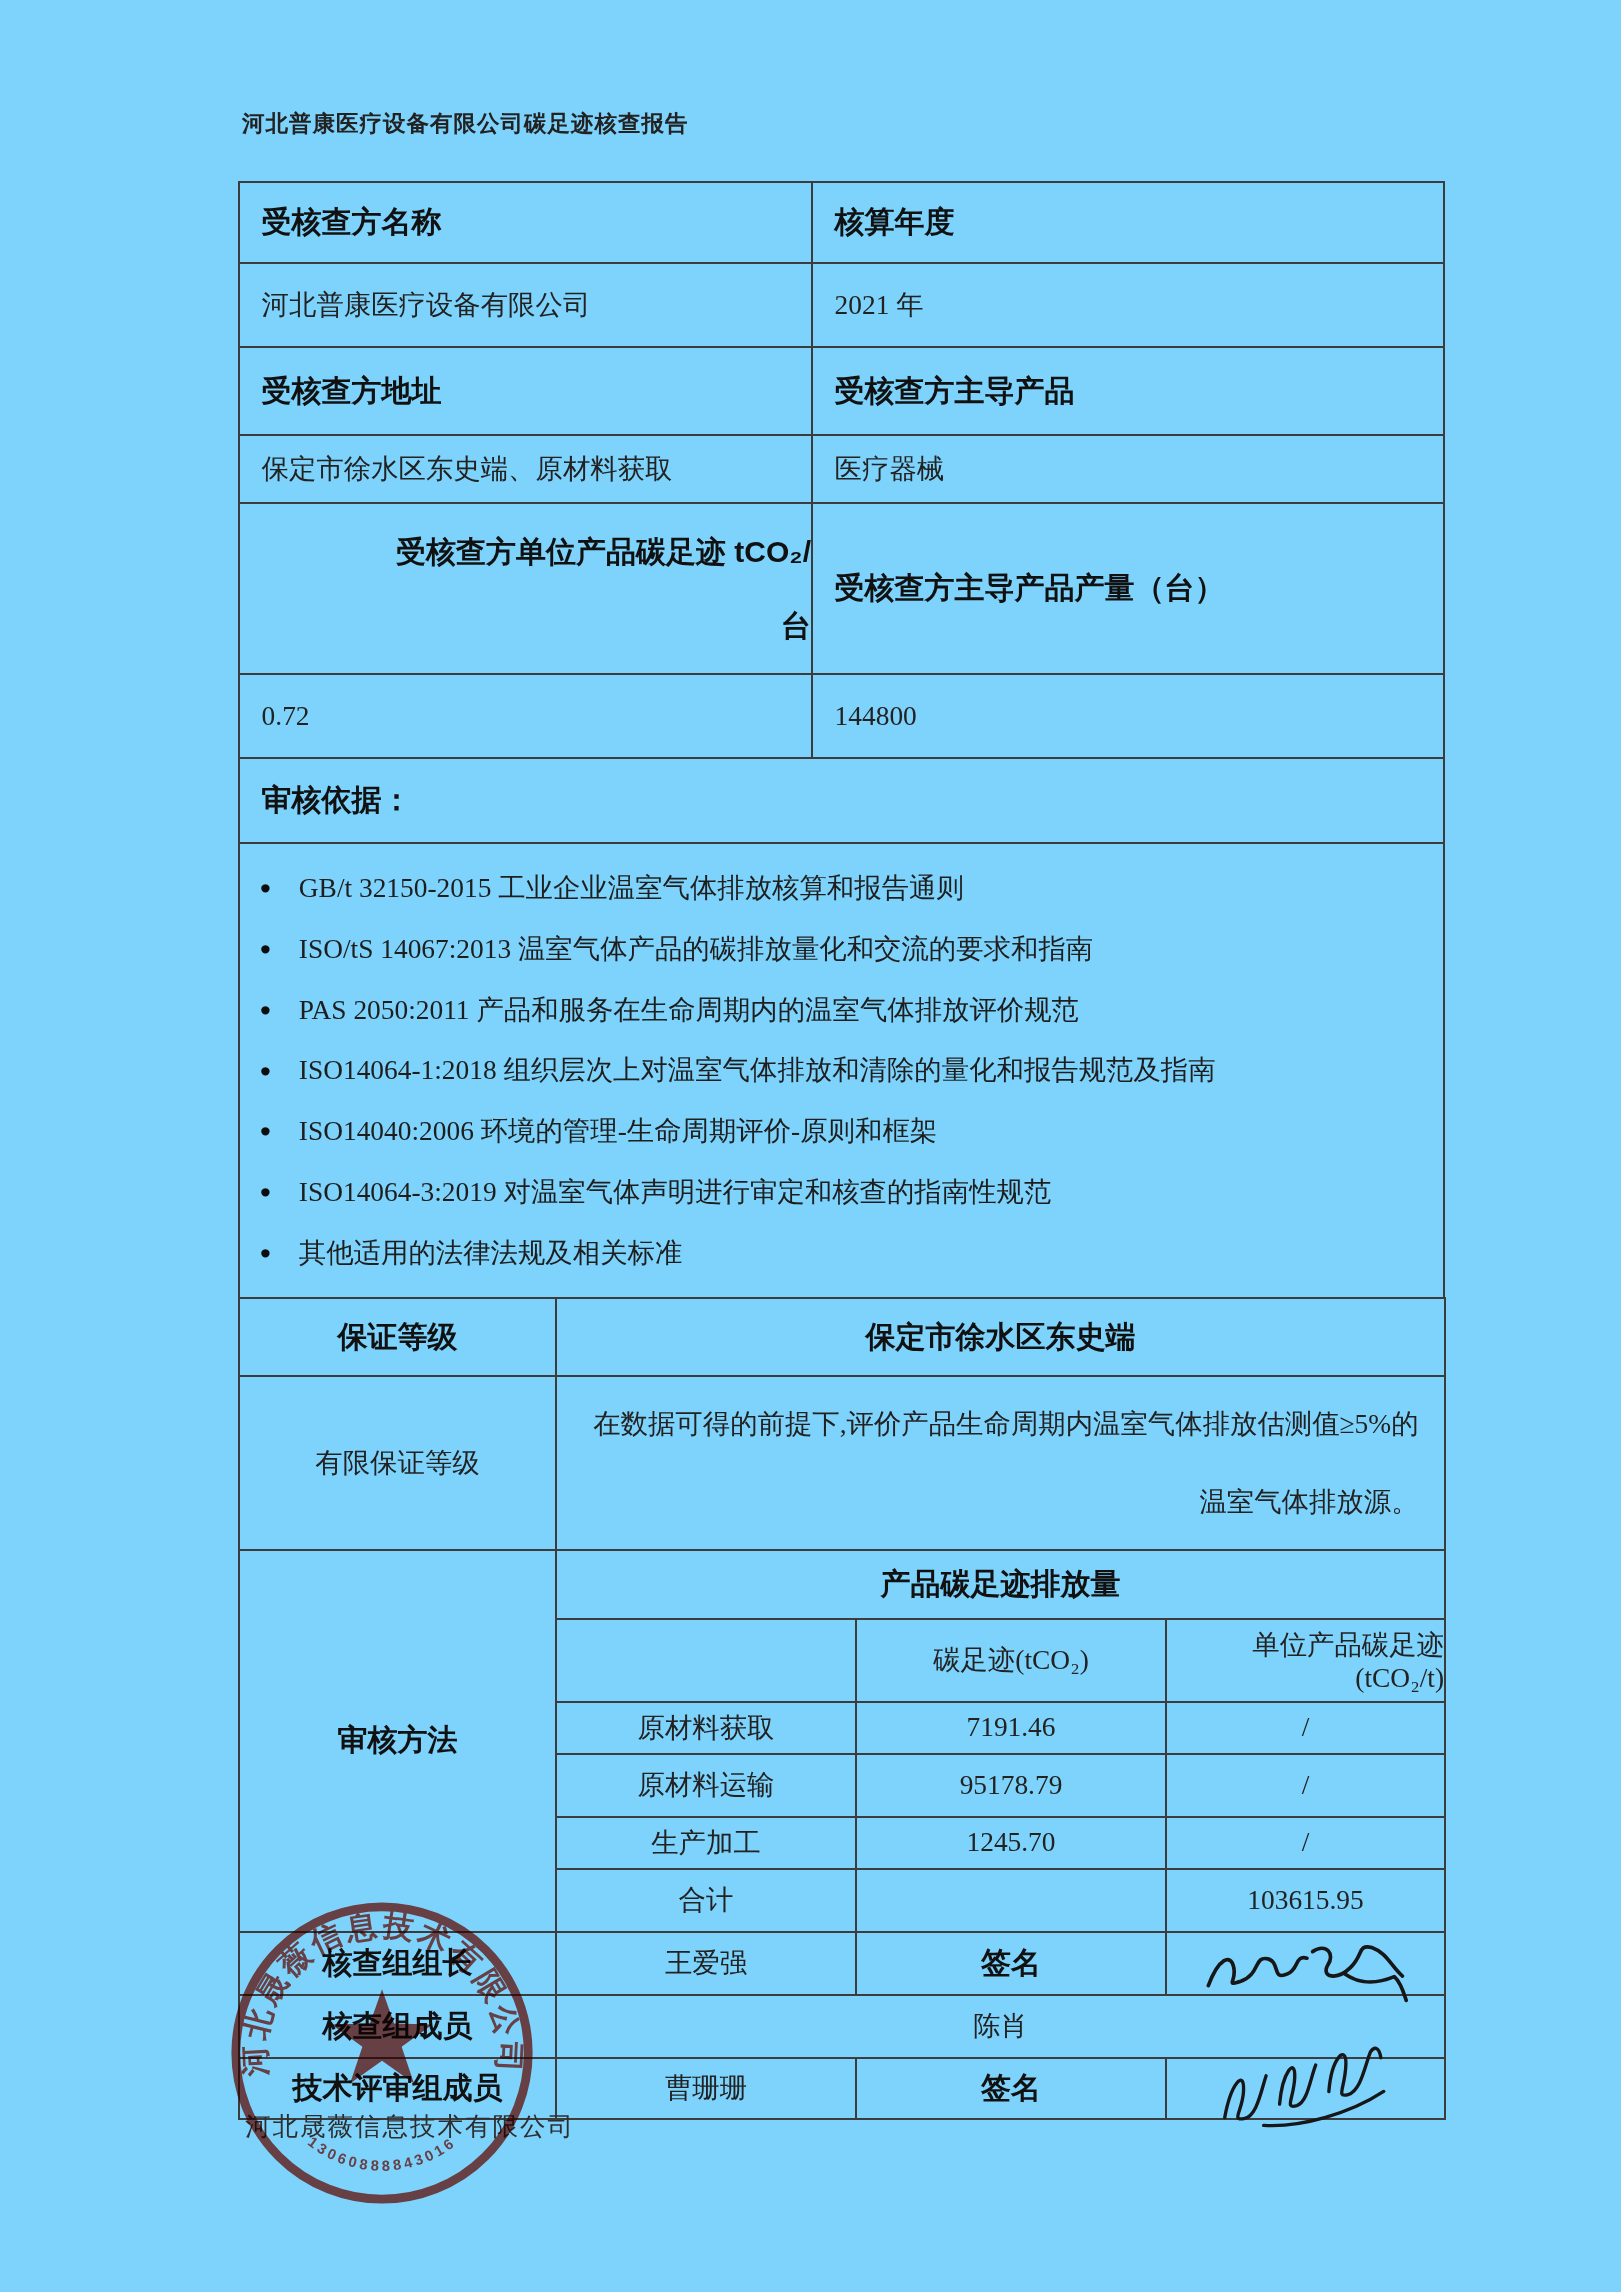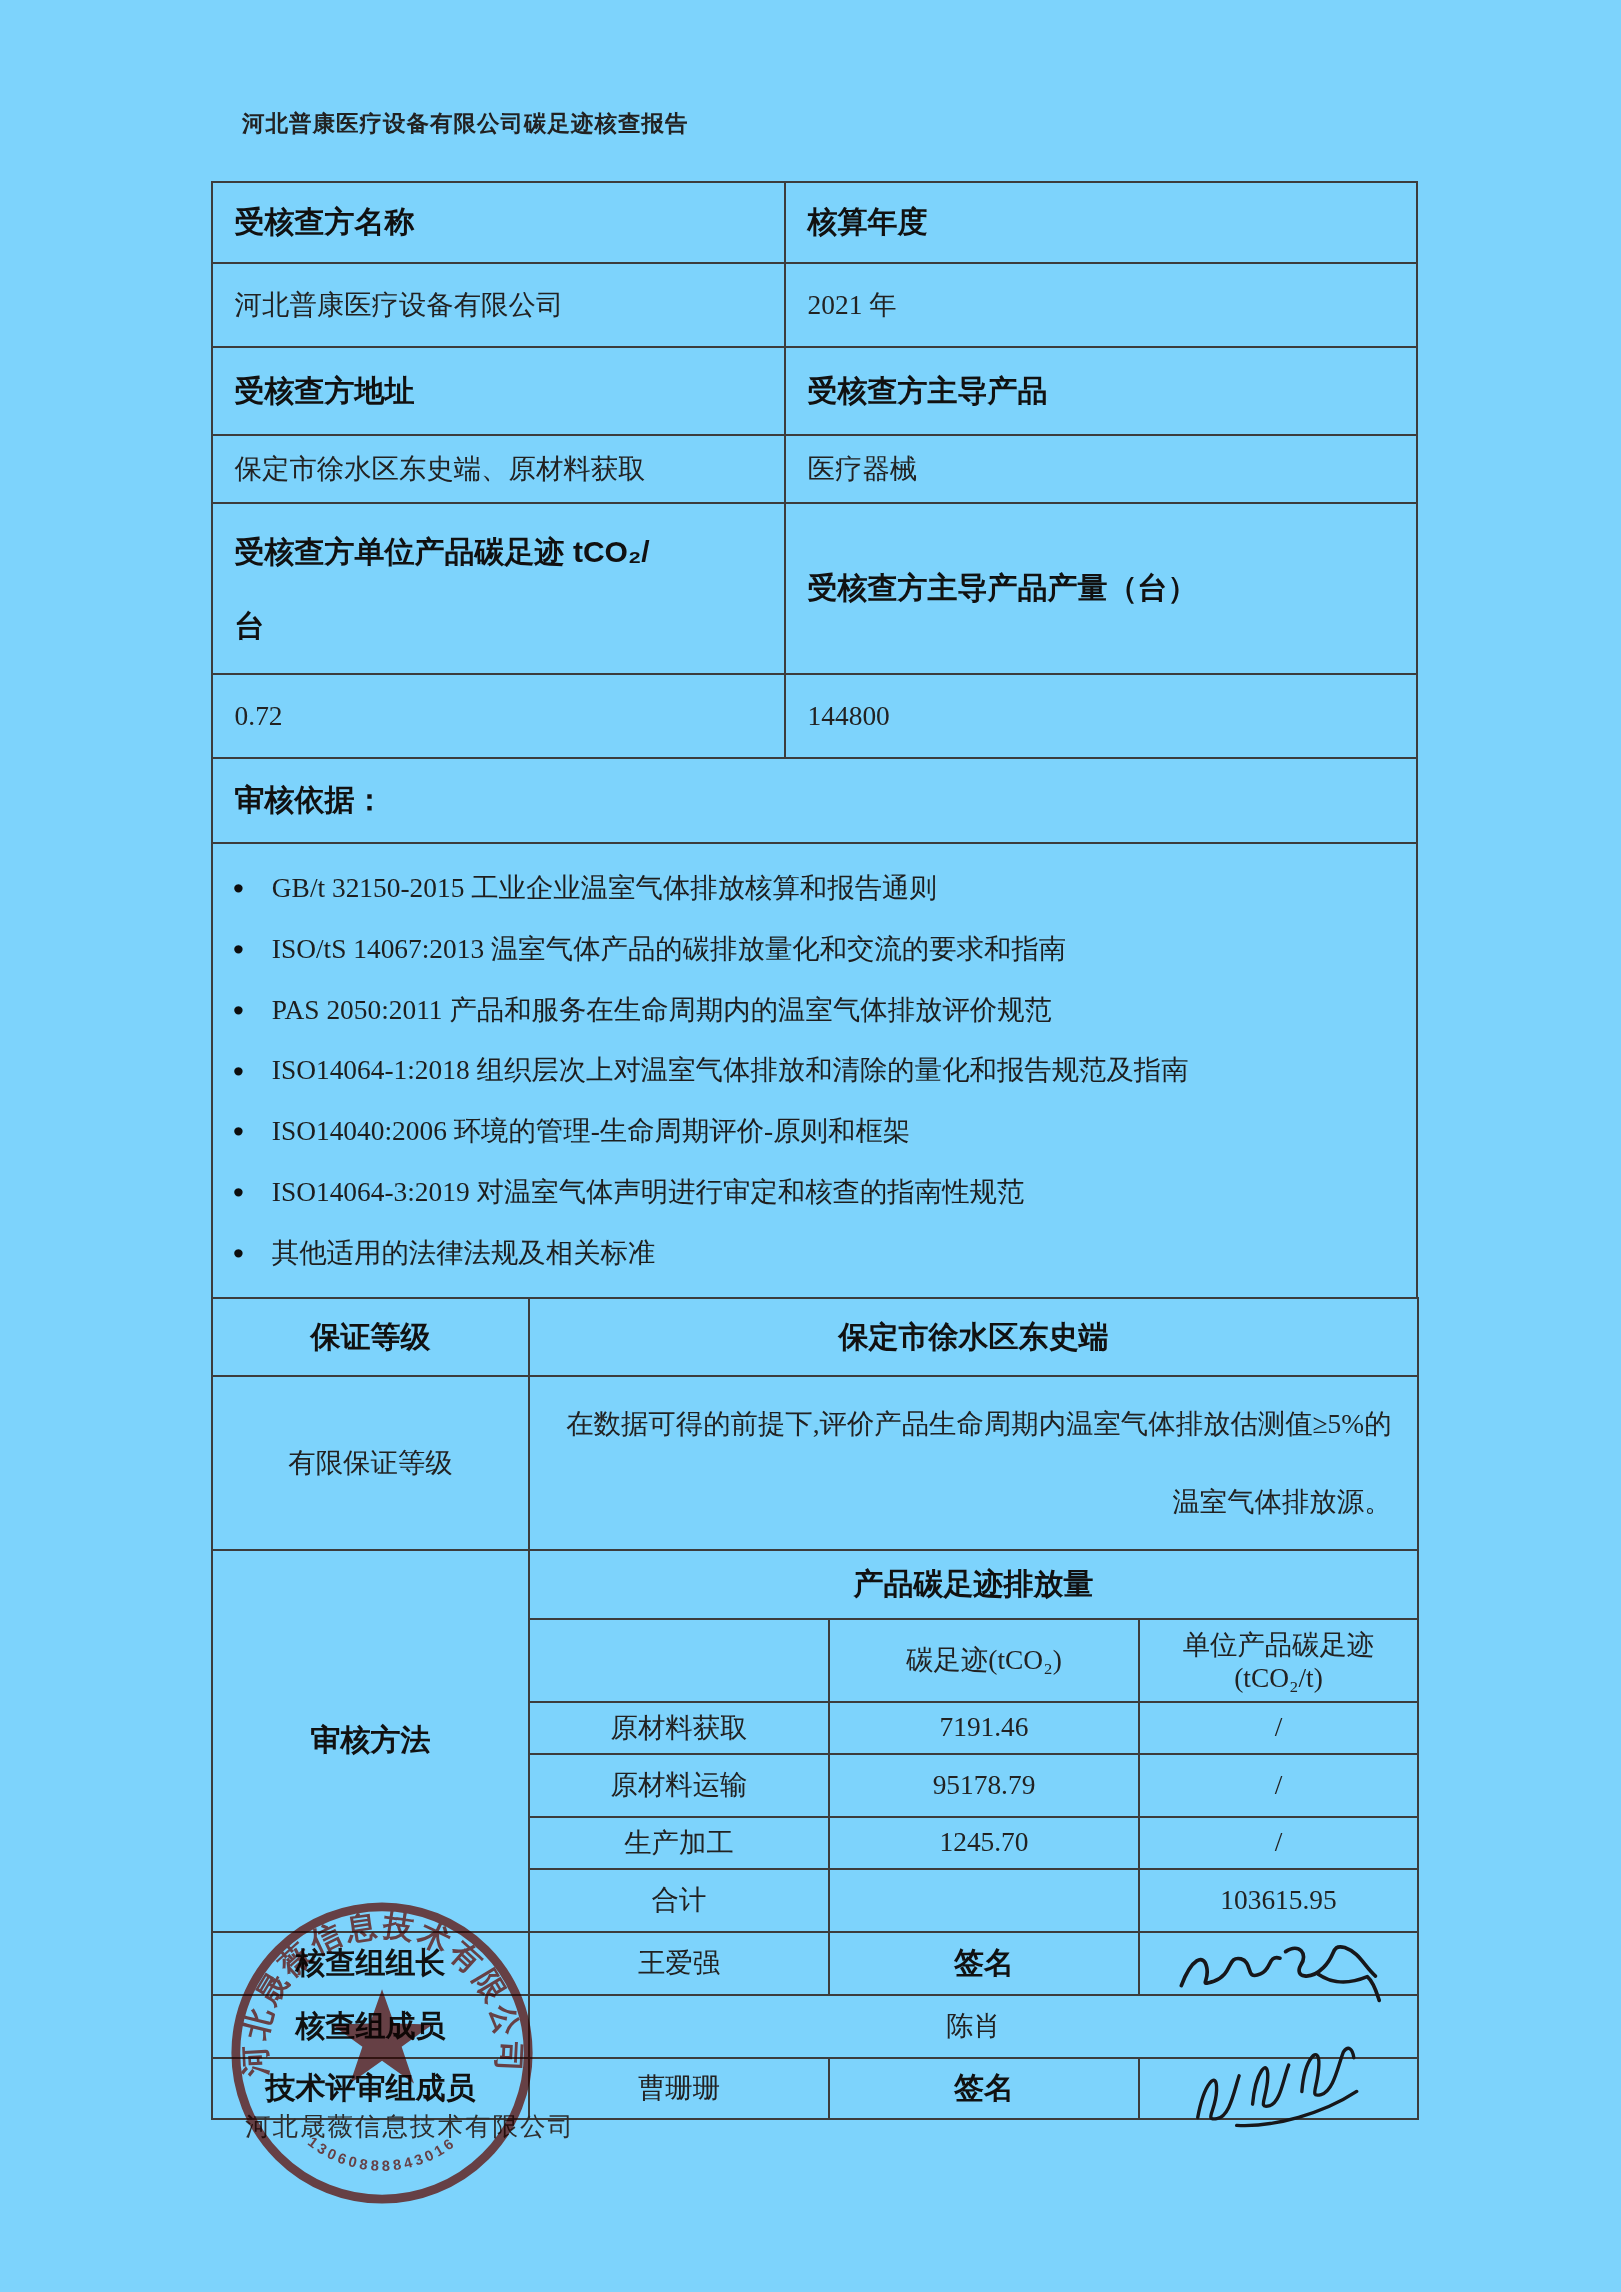--- a/index.html
+++ b/index.html
@@ -9,37 +9,37 @@
     background:#7dd3fc;
     font-family:"Liberation Serif", serif;
     color:#1d1d1d;
     overflow:hidden;
   }
   .doc-title{
     position:absolute;left:242px;top:108px;
     font-size:22.5px;font-weight:700;letter-spacing:1px;color:#222;
   }
   .tables{position:absolute;left:211px;top:181px;width:1206px;}
-  table{border-collapse:collapse;table-layout:fixed;width:1206px;}
+  table{border-collapse:collapse;table-layout:fixed;width:1206px;margin-left:27px;}
   table.tblC{margin-top:-2px;padding-left:32px;}
   td{
     border:2px solid #3c3c3c;
     vertical-align:middle;
     overflow:visible;
     padding:0;
   }
   table{border:2.9px solid #333;}
   .hd{
     font-family:"Liberation Sans", sans-serif;
     font-weight:700;font-size:30px;color:#111;
   }
   .val{font-size:27.4px;color:#222;}
   .l{text-align:left;padding-left:21.6px;}
   .c{text-align:center;}
-  .pre{white-space:pre-line;}
+  .pre{white-space:pre-line;text-align:right;}
   .tall{line-height:2.45;}
   .desc{line-height:2.85;padding:7.8px 25.5px 7.8px 25.5px;text-align:right;}
   
   .h83{height:81px;}.h65{height:84px;}.h90{height:88px;}.h69{height:68px;}
   .h174{height:171px;}.h87{height:85px;}.h464{height:455px;}
   .h80{height:78px;}.h168{height:165px;}.h70{height:69px;}.h85{height:83px;}
   .h66{height:52px;}.h64{height:63px;}.h62{height:61px;border-radius:24px;}
   .sectline{border-top:2.9px solid #333;}
   .bullets{
     height:441px;display:flex;flex-direction:column;

